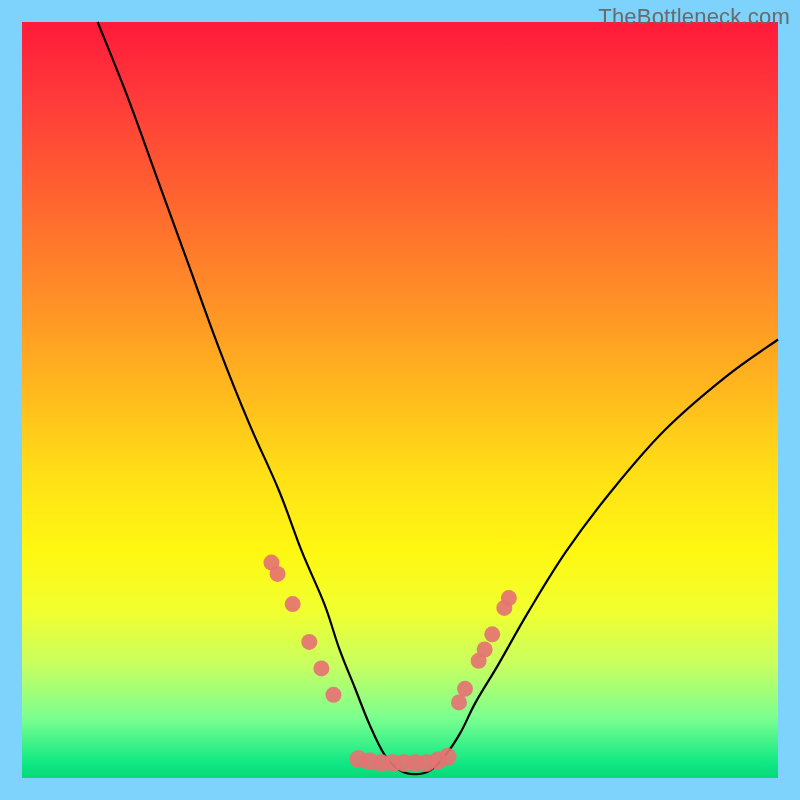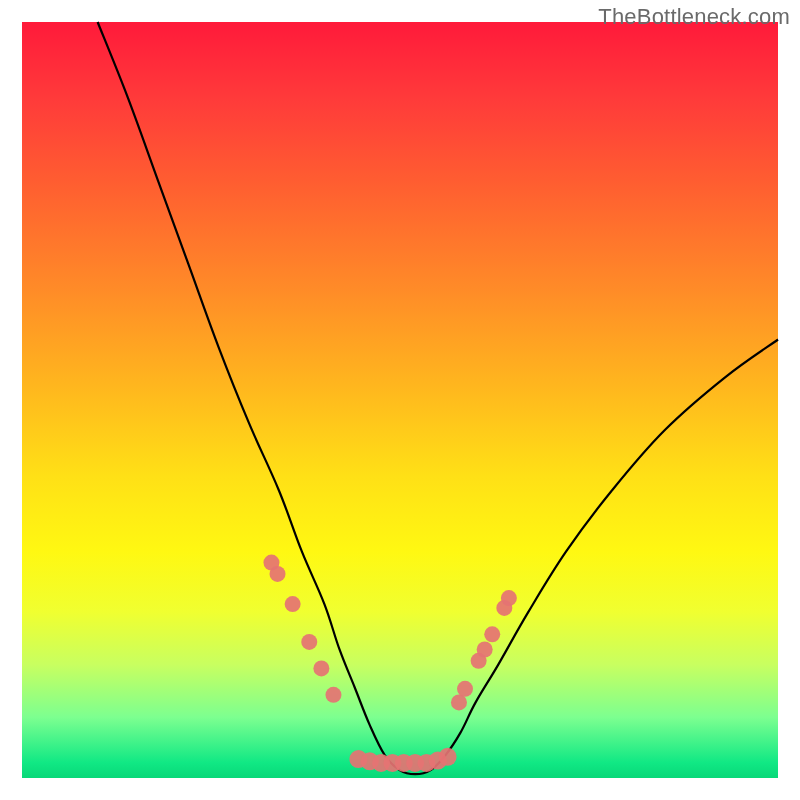--- a/index.html
+++ b/index.html
@@ -7,21 +7,21 @@
     padding: 0;
     width: 800px;
     height: 800px;
     background: #000;
     overflow: hidden;
     font-family: Arial, Helvetica, sans-serif;
   }
   .frame {
     position: absolute;
     inset: 0;
-    background: #ffffff;
+    background: #7dd3fc;
   }
   .plot-area {
     position: absolute;
     left: 22px;
     top: 22px;
     width: 756px;
     height: 756px;
     
     background: linear-gradient(
       to bottom,

